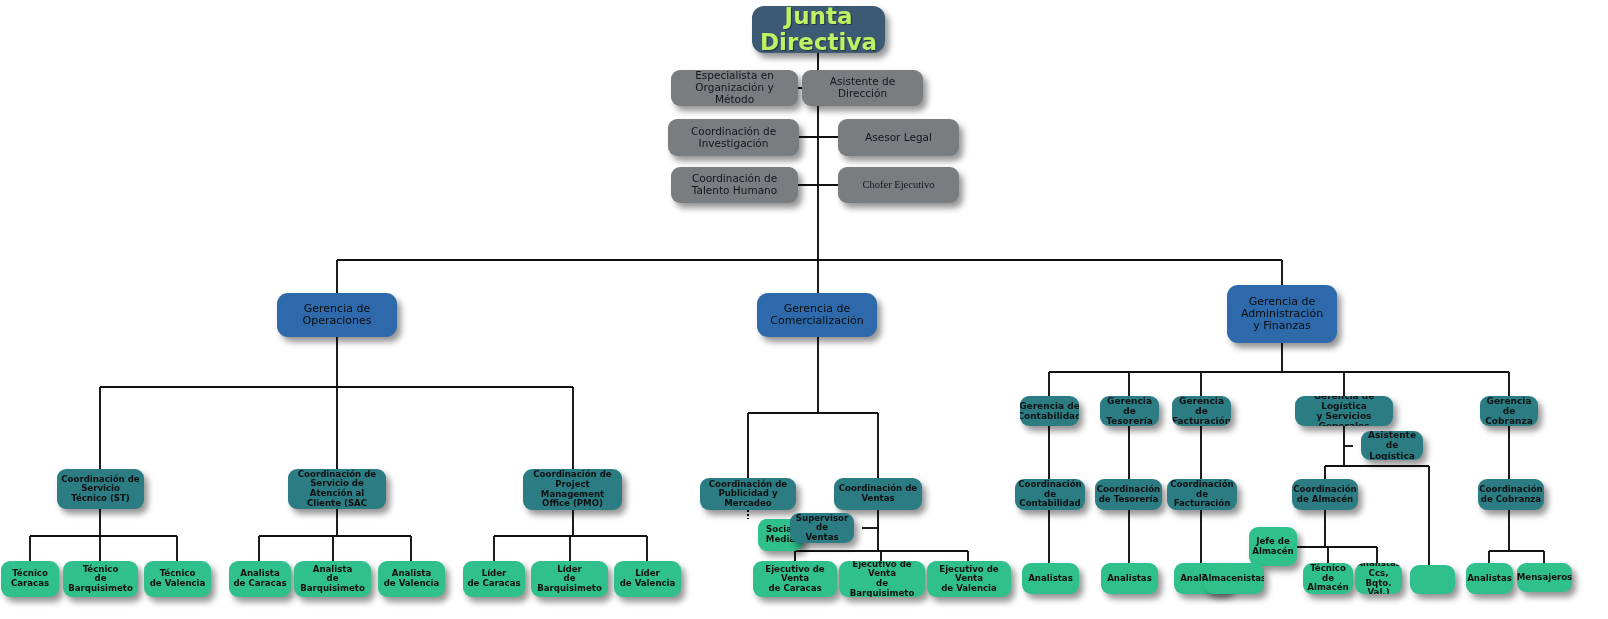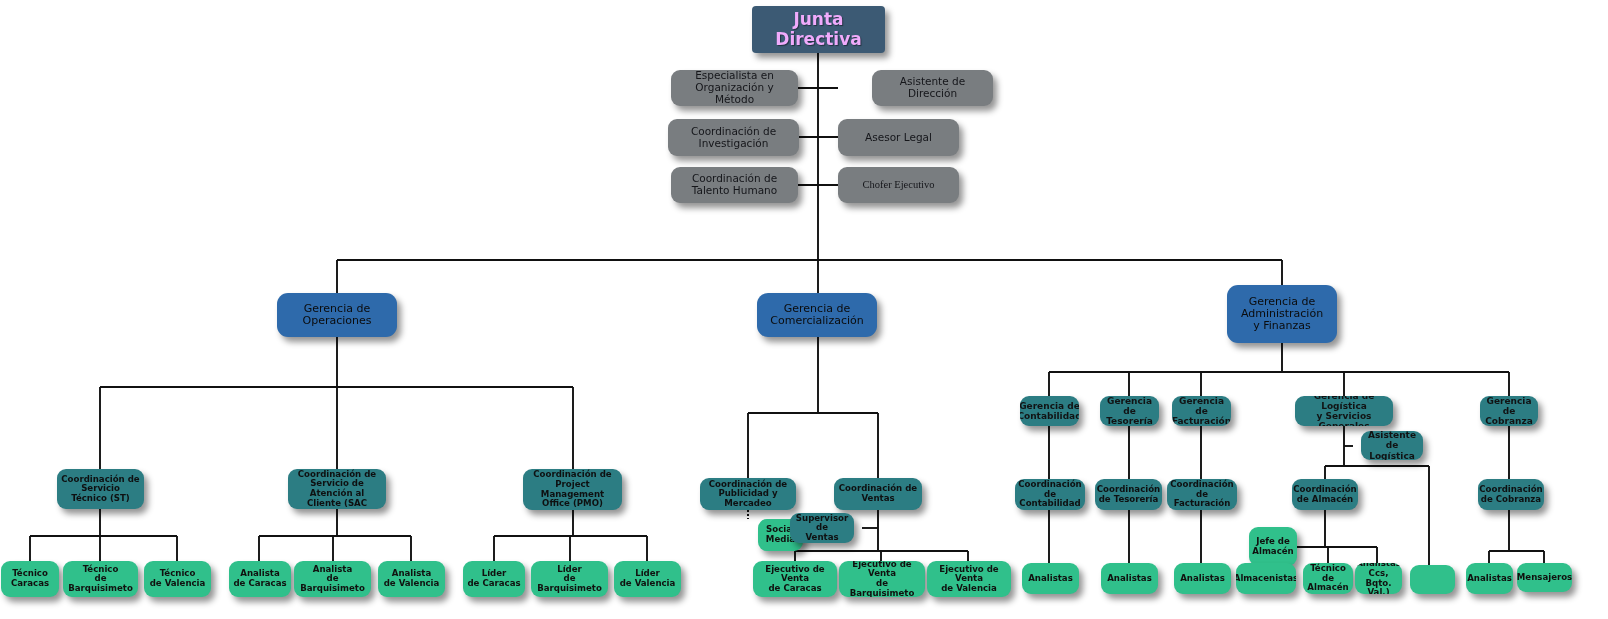--- a/index.html
+++ b/index.html
@@ -36,24 +36,24 @@
     color: #10100f;
     line-height: 1.12;
     padding: 2px 4px;
     z-index: 4;
     box-shadow: 4px 5px 6px rgba(0,0,0,0.42);
     white-space: pre-line;
     overflow: hidden;
   }
   .lvl-board {
     background: #3c5a74;
-    color: #f0abfc;
-    font-weight: bold;
-    font-size: 17px;
-    border-radius: 4px;
+    color: #bef264;
+    font-weight: bold;
+    font-size: 23px;
+    border-radius: 12px;
     text-shadow: 1px 1px 1px rgba(0,0,0,0.45);
   }
   .lvl-staff {
     background: #797d80;
     color: #15161a;
     font-size: 10.5px;
   }
   .lvl-dir {
     background: #2e6aab;
     color: #0b0c0d;
@@ -149,21 +149,21 @@
       <path d="M1273,555 L1273,563" stroke="#111111" stroke-width="1.9" fill="none"></path>
       <path d="M1509,510 L1509,551" stroke="#111111" stroke-width="1.9" fill="none"></path>
       <path d="M1489,551 L1544,551" stroke="#111111" stroke-width="1.9" fill="none"></path>
       <path d="M1489,551 L1489,563" stroke="#111111" stroke-width="1.9" fill="none"></path>
       <path d="M1544,551 L1544,563" stroke="#111111" stroke-width="1.9" fill="none"></path>
       <path d="M748,510 L748,519" stroke="#111111" stroke-width="2" stroke-dasharray="2 2" fill="none"></path>
     </svg>
 <div class="node lvl-board" style="left: 752px; top: 6px; width: 133px; height: 47px;"><span>Junta Directiva</span></div>
     <div class="node lvl-staff" style="left: 671px; top: 70px; width: 127px; height: 36px;"><span>Especialista en
 Organización y Método</span></div>
-    <div class="node lvl-staff" style="left: 872px; top: 70px; width: 121px; height: 36px; justify-content: flex-end;"><span>Asistente de Dirección</span></div>
+    <div class="node lvl-staff" style="left: 802px; top: 70px; width: 121px; height: 36px; justify-content: flex-end;"><span>Asistente de Dirección</span></div>
     <div class="node lvl-staff" style="left: 668px; top: 119px; width: 131px; height: 37px;"><span>Coordinación de
 Investigación</span></div>
     <div class="node lvl-staff" style="left: 838px; top: 119px; width: 121px; height: 37px;"><span>Asesor Legal</span></div>
     <div class="node lvl-staff" style="left: 671px; top: 167px; width: 127px; height: 36px;"><span>Coordinación de
 Talento Humano</span></div>
     <div class="node lvl-staff" style="left: 838px; top: 167px; width: 121px; height: 36px; font-family: Liberation Serif, serif;"><span>Chofer Ejecutivo</span></div>
     <div class="node lvl-dir" style="left: 277px; top: 293px; width: 120px; height: 44px;"><span>Gerencia de
 Operaciones</span></div>
     <div class="node lvl-dir" style="left: 757px; top: 293px; width: 120px; height: 44px;"><span>Gerencia de
 Comercialización</span></div>
@@ -231,21 +231,21 @@
 de Facturación</span></div>
     <div class="node lvl-coord" style="left: 1292px; top: 479px; width: 66px; height: 31px;"><span>Coordinación
 de Almacén</span></div>
     <div class="node lvl-coord" style="left: 1478px; top: 479px; width: 66px; height: 31px;"><span>Coordinación
 de Cobranza</span></div>
     <div class="node lvl-op" style="left: 1249px; top: 527px; width: 48px; height: 39px;"><span>Jefe de
 Almacén</span></div>
     <div class="node lvl-op" style="left: 1022px; top: 563px; width: 57px; height: 31px;"><span>Analistas</span></div>
     <div class="node lvl-op" style="left: 1101px; top: 563px; width: 57px; height: 31px;"><span>Analistas</span></div>
     <div class="node lvl-op" style="left: 1174px; top: 563px; width: 57px; height: 31px;"><span>Analistas</span></div>
-    <div class="node lvl-op" style="left: 1236px; top: 563px; width: 60px; height: 31px;"><span>Almacenistas</span></div>
+    <div class="node lvl-op" style="left: 1204px; top: 563px; width: 60px; height: 31px;"><span>Almacenistas</span></div>
     <div class="node lvl-op" style="left: 1303px; top: 563px; width: 50px; height: 31px;"><span>Técnico
 de Almacén</span></div>
     <div class="node lvl-op" style="left: 1355px; top: 563px; width: 47px; height: 31px;"><span>Analistas
 Ccs, Bqto.
 Val.)</span></div>
     <div class="node lvl-op" style="left: 1410px; top: 565px; width: 45px; height: 29px;"><span></span></div>
     <div class="node lvl-op" style="left: 1466px; top: 563px; width: 47px; height: 31px;"><span>Analistas</span></div>
     <div class="node lvl-op" style="left: 1517px; top: 563px; width: 55px; height: 29px;"><span>Mensajeros</span></div>
   </div>
 

